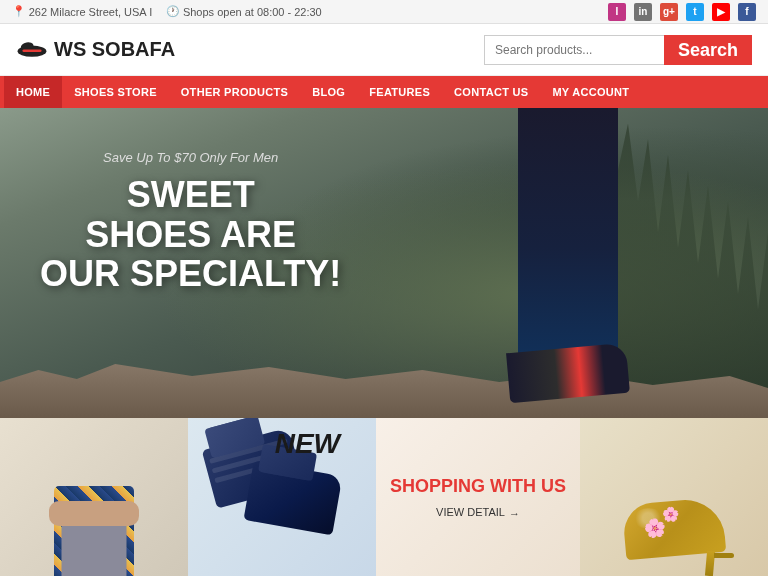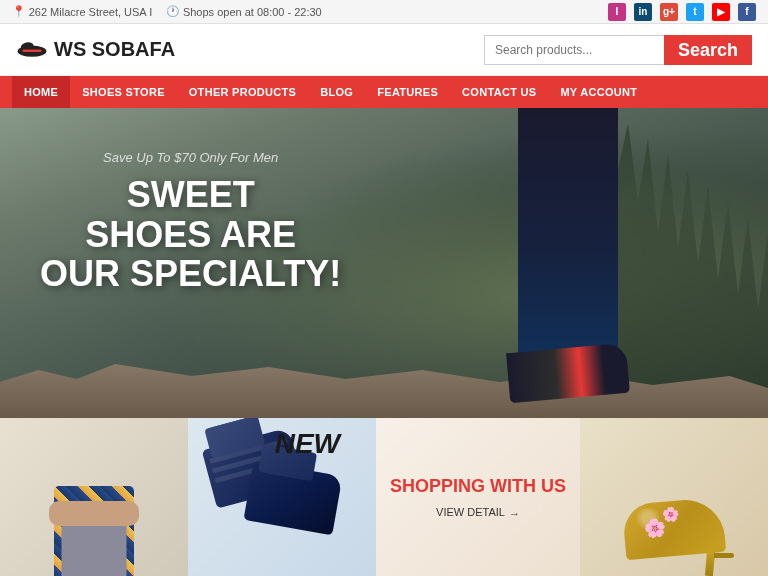--- a/index.html
+++ b/index.html
@@ -22,21 +22,21 @@
     .top-bar-right { display: flex; align-items: center; gap: 8px; }
     .social-icon {
       width: 18px; height: 18px;
       background: #ccc;
       border-radius: 2px;
       display: inline-flex; align-items: center; justify-content: center;
       font-size: 10px; color: #fff; cursor: pointer;
       font-weight: bold;
     }
     .social-icon.instagram { background: #c13584; }
-    .social-icon.linkedin { background: #0c4a6e; }
+    .social-icon.linkedin { background: #737373; }
     .social-icon.google { background: #dd4b39; }
     .social-icon.twitter { background: #1da1f2; }
     .social-icon.youtube { background: #ff0000; }
     .social-icon.facebook { background: #3b5998; }
 
     
     .header {
       display: flex;
       align-items: center;
       justify-content: space-between;
@@ -76,21 +76,21 @@
       font-size: 18px;
       font-weight: bold;
     }
 
     
     .nav {
       background: #e53935;
       display: flex;
       align-items: center;
       height: 32px;
-      padding: 0 12px;
+      padding: 0 4px;
     }
     .nav-item {
       color: #fff;
       font-size: 11px;
       font-weight: bold;
       text-transform: uppercase;
       padding: 0 12px;
       height: 32px;
       display: flex; align-items: center;
       cursor: pointer;

